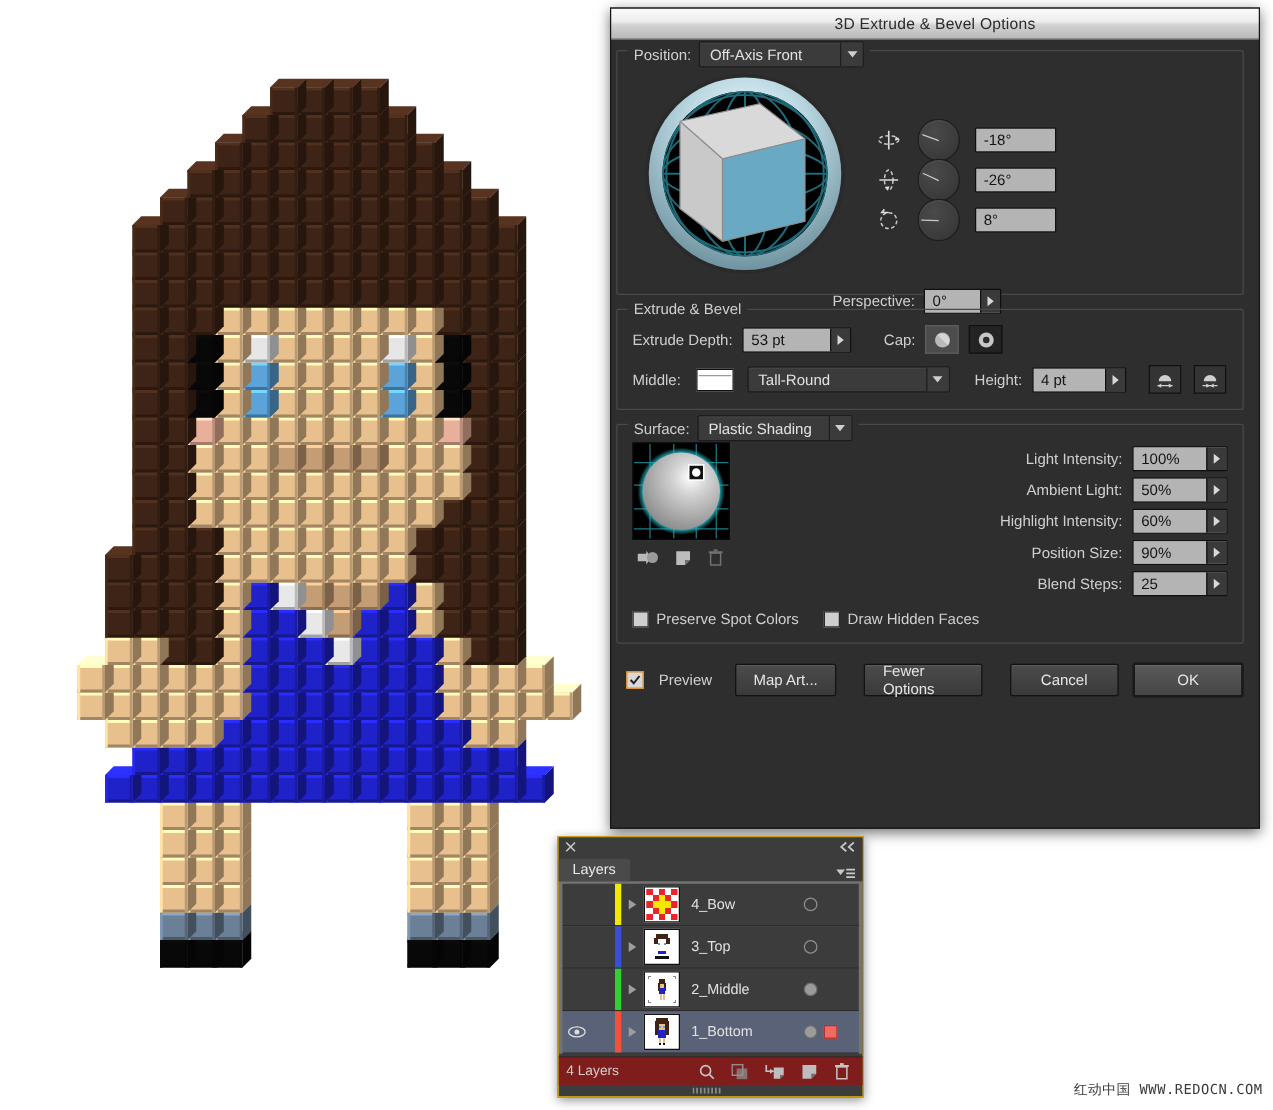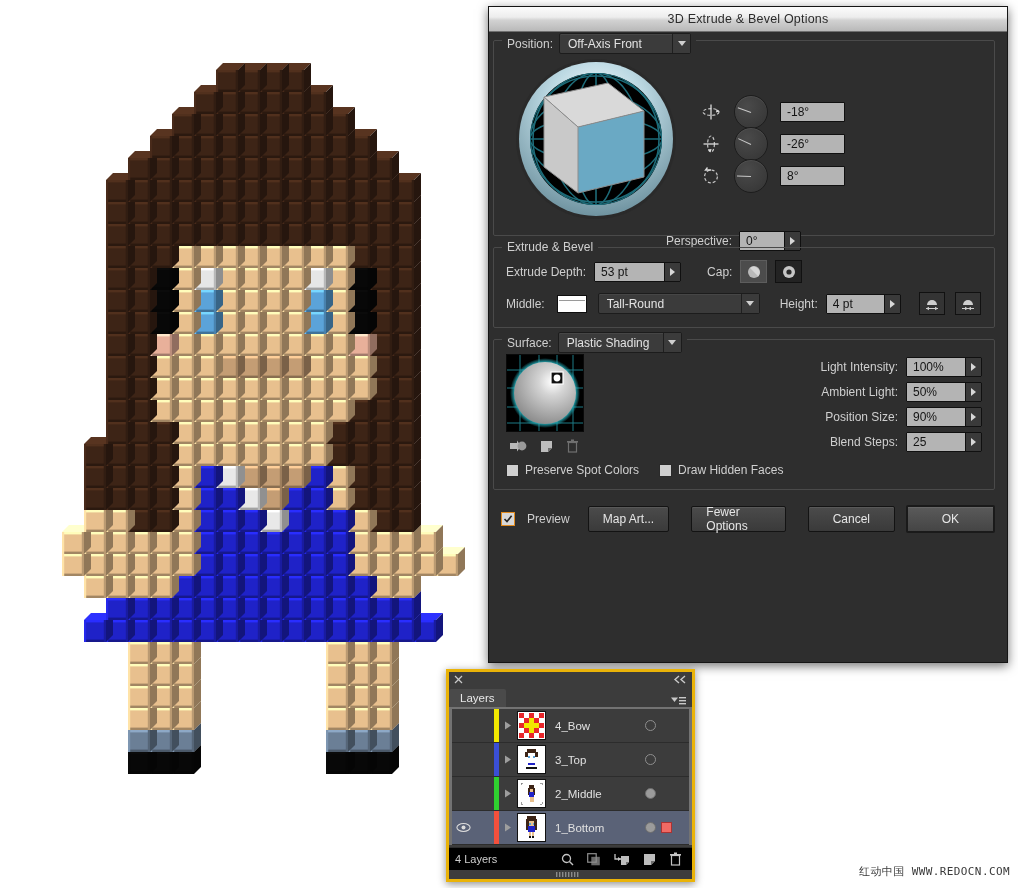--- a/index.html
+++ b/index.html
@@ -121,21 +121,21 @@
   .btn.primary{border:2px solid #1a1a1a;background:linear-gradient(to bottom,#5a5a5a,#454545);}
   #preview-chk{display:flex;align-items:flex-end;gap:12px;margin-right:18px;}
   #preview-box{
     width:12px;height:12px;background:#d8d8d8;border:1px solid #e08a1e;
     display:flex;align-items:center;justify-content:center;
   }
 
   
   #layers{
     position:absolute;left:446px;top:669px;width:243px;height:207px;
-    background:#3c3c3c;border:3px solid #eab308;font-size:11.5px;color:#d4d4d4;
+    background:#3c3c3c;border:1px solid #eab308;font-size:11.5px;color:#d4d4d4;
     box-shadow:0 2px 8px rgba(0,0,0,.45);
   }
   #lp-top{height:15px;background:#3c3c3c;display:flex;align-items:center;justify-content:space-between;padding:0 5px;}
   #lp-tabrow{height:20px;background:#3c3c3c;display:flex;align-items:flex-end;justify-content:space-between;padding-right:6px;}
   #lp-tab{
     background:#4a4a4a;padding:3px 11px 3px 11px;font-size:11.5px;color:#e8e8e8;
     border-top-left-radius:2px;border-top-right-radius:2px;
   }
   #lp-list{background:#737373;padding:2px 3px 0 3px;}
   .lrow{
@@ -150,21 +150,21 @@
   .l-thumb{
     width:27px;height:27px;border:1px solid #111;background:#fff;
     display:flex;align-items:center;justify-content:center;overflow:hidden;
   }
   .l-name{flex:1;padding-left:9px;color:#e0e0e0;font-size:11.5px;}
   .l-right{width:44px;display:flex;align-items:center;justify-content:flex-start;gap:5px;padding-left:4px;}
   .target-o{width:9px;height:9px;border-radius:50%;border:1px solid #8e8e8e;}
   .target-f{width:9px;height:9px;border-radius:50%;background:#9b9b9b;border:1px solid #6d6d6d;}
   .sel-sq{width:9px;height:9px;background:#f06a64;border:1px solid #a33;}
   #lp-foot{
-    position:absolute;bottom:9px;left:0;right:0;height:22px;background:#000000;
+    position:absolute;bottom:9px;left:0;right:0;height:22px;background:#7f1d1d;
     display:flex;align-items:center;padding:0 6px;gap:0;border-top:1px solid #2c2c2c;
   }
   #lp-count{color:#cfcfcf;font-size:11px;flex:1;}
   #lp-tools{display:flex;align-items:center;gap:13px;padding-right:4px;}
   #lp-grip{position:absolute;bottom:1px;left:0;right:0;height:8px;display:flex;align-items:center;justify-content:center;}
 
   
   #watermark{
     position:absolute;right:8px;bottom:9px;font-family:"DejaVu Sans Mono",monospace;
     font-size:11px;color:#3a3a3a;letter-spacing:.4px;
@@ -3126,20 +3126,29 @@
           <div class="sf-row">
             <span class="lbl">Ambient Light:</span>
             <span class="num" style="width:74px;">
               <span class="v">50%</span>
               <span class="stp">
                   <span class="caret-rt"></span>
                 </span>
             </span>
           </div>
           <div class="sf-row">
+            <span class="lbl">Highlight Intensity:</span>
+            <span class="num" style="width:74px;">
+              <span class="v">60%</span>
+              <span class="stp">
+                  <span class="caret-rt"></span>
+                </span>
+            </span>
+          </div>
+          <div class="sf-row">
             <span class="lbl">Position Size:</span>
             <span class="num" style="width:74px;">
               <span class="v">90%</span>
               <span class="stp">
                   <span class="caret-rt"></span>
                 </span>
             </span>
           </div>
           <div class="sf-row">
             <span class="lbl">Blend Steps:</span>

